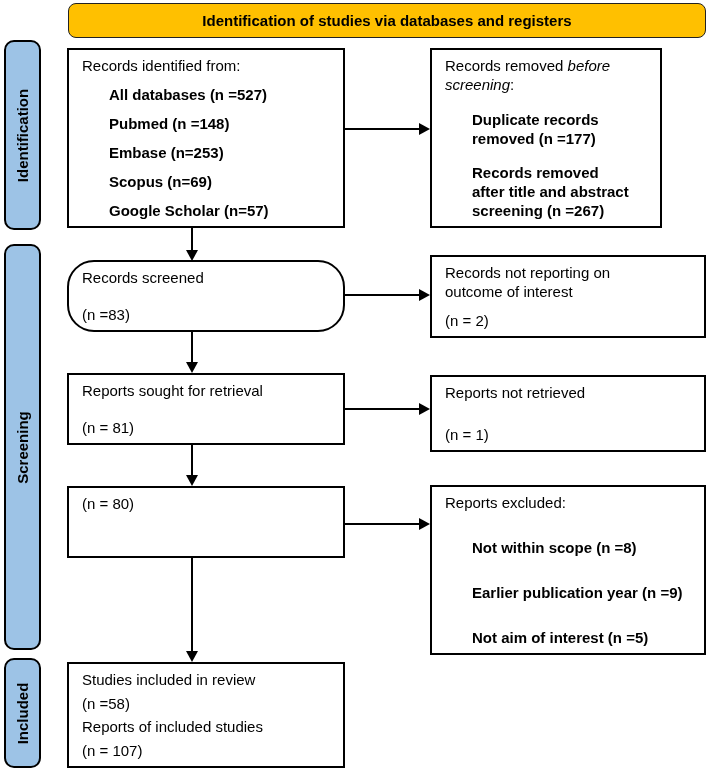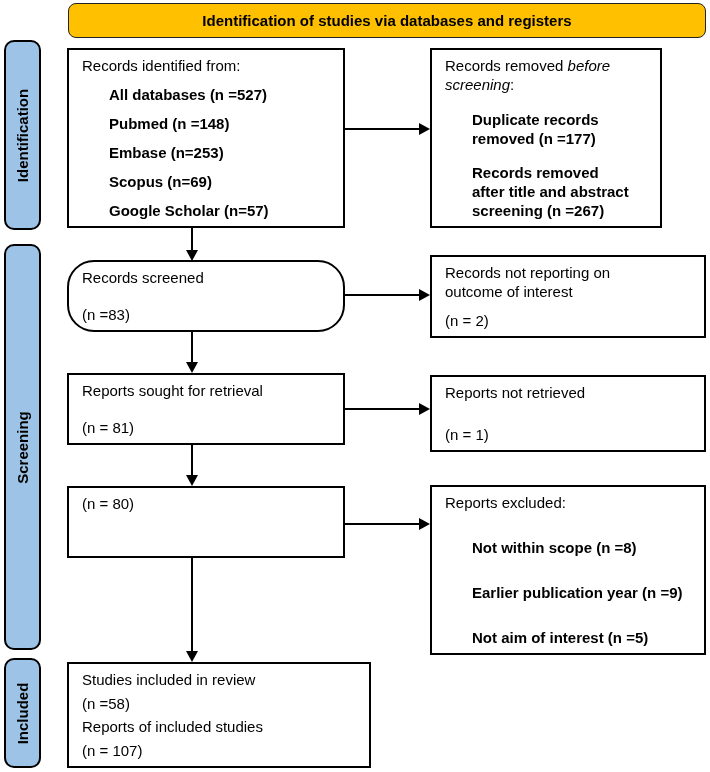--- a/index.html
+++ b/index.html
@@ -94,21 +94,21 @@
   <div>(n = 80)</div>
 </div>
 
 <div class="fbox" style="left:430px;top:485px;width:276px;height:170px;padding-right:18px;padding-bottom:40px;gap:26px;">
   <div>Reports excluded:</div>
   <div class="ind">Not within scope (n =8)</div>
   <div class="ind">Earlier publication year (n =9)</div>
   <div class="ind">Not aim of interest (n =5)</div>
 </div>
 
-<div class="fbox" style="left:67px;top:662px;width:304px;height:106px;">
+<div class="fbox" style="left:67px;top:662px;width:278px;height:106px;">
   <div>Studies included in review</div>
   <div>(n =58)</div>
   <div>Reports of included studies</div>
   <div>(n = 107)</div>
 </div>
 
 <div class="al" style="left:345px;top:128px;width:75px;height:2px;"></div>
 <div class="ah-r" style="left:419px;top:123px;"></div>
 
 <div class="al" style="left:345px;top:294px;width:75px;height:2px;"></div>

